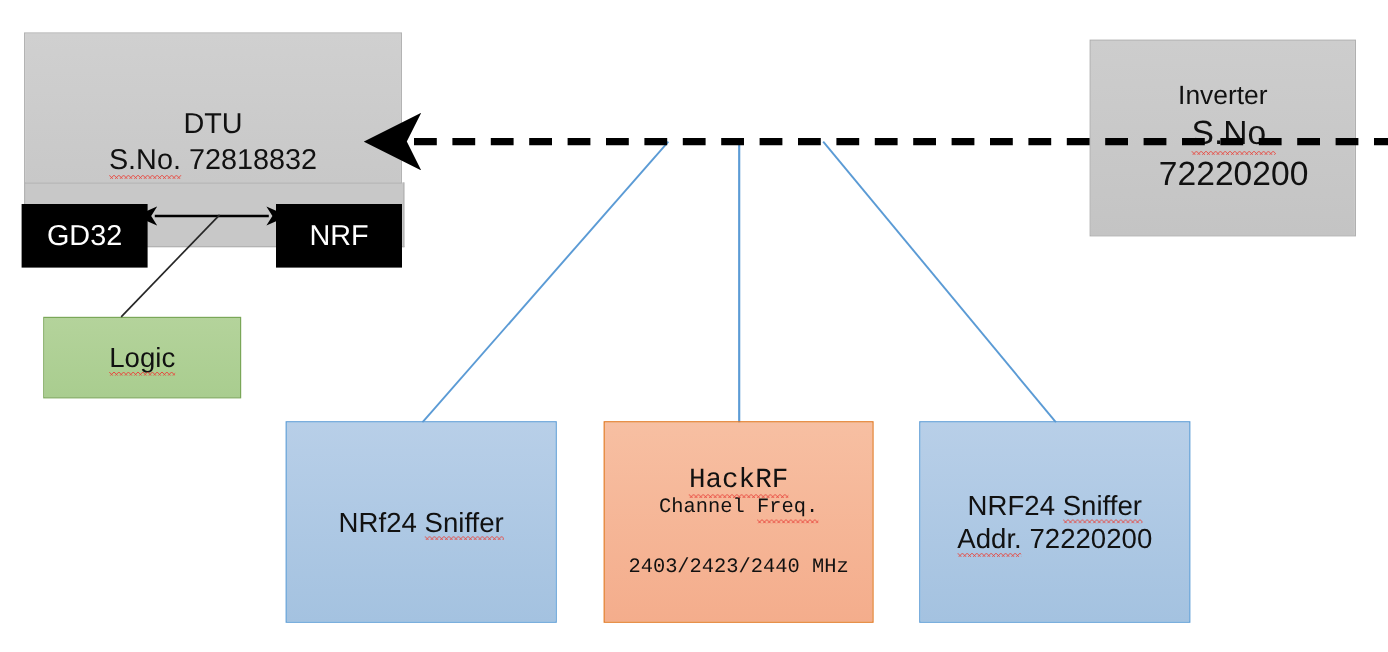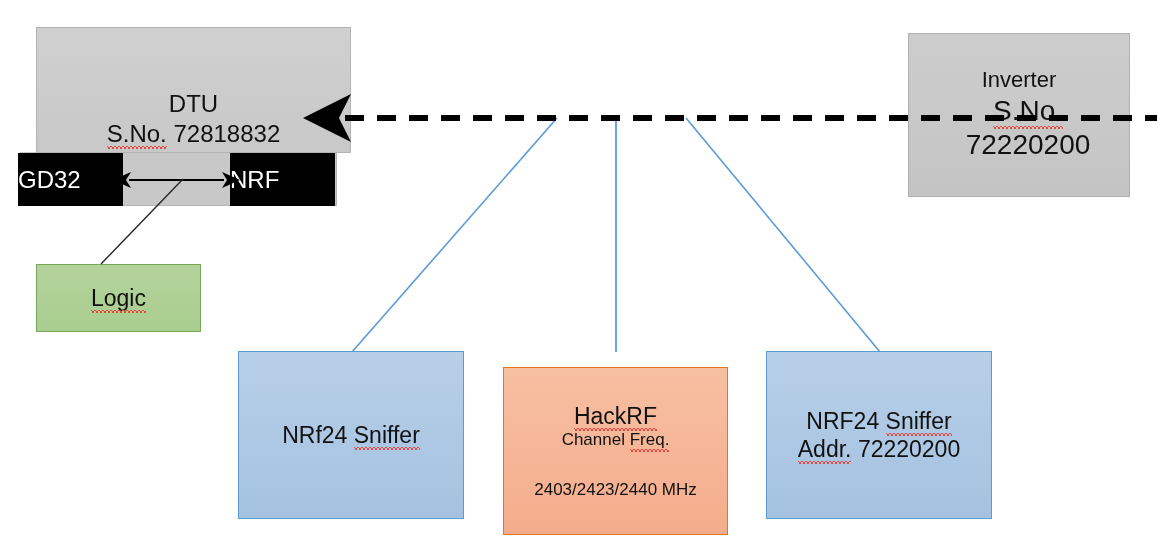--- a/index.html
+++ b/index.html
@@ -25,21 +25,21 @@
     flex-direction: column;
     align-items: center;
     justify-content: center;
     text-align: center;
     line-height: 1.22;
     z-index: 3;
   }
 
   
   #dtu-node {
-    left: 36px;
+    left: 20px;
     top: 27px;
     width: 315px;
     height: 126px;
     background: linear-gradient(180deg,#d0d0d0 0%, #c8c8c8 100%);
     border: 1px solid #b3b3b3;
     justify-content: flex-end;
     padding-bottom: 4px;
   }
   #dtu-node .line1 { font-size: 24px; color: #111; }
   #dtu-node .line2 { font-size: 24px; color: #111; }
@@ -58,23 +58,24 @@
     z-index: 2;
   }
 
   .chip {
     position: absolute;
     box-sizing: border-box;
     background: #000000;
     color: #ffffff;
     display: flex;
     align-items: center;
-    justify-content: flex-start;
+    justify-content: center;
     font-size: 24px;
     z-index: 4;
+    margin-top: 17px;
   }
   #gd32-node { left: 18px;  top: 153px; width: 105px; height: 53px; }
   #nrf-node  { left: 230px; top: 153px; width: 105px; height: 53px; }
 
   
   #inverter-node {
     left: 908px;
     top: 33px;
     width: 222px;
     height: 164px;
@@ -99,25 +100,26 @@
   .sniffer {
     background: linear-gradient(180deg,#b8cfe8 0%, #a4c2e0 100%);
     border: 1px solid #5b9bd5;
   }
   #sniffer-left  { left: 238px; top: 351px; width: 226px; height: 168px; }
   #sniffer-right { left: 766px; top: 351px; width: 226px; height: 168px; }
   .sniffer .line1, .sniffer .line2 { font-size: 23px; color: #111; }
 
   #hackrf-node {
     left: 503px;
-    top: 367px;
+    top: 351px;
     width: 225px;
     height: 168px;
     background: linear-gradient(180deg,#f7bfa2 0%, #f4ad8c 100%);
     border: 1px solid #e2761f;
+    font-family: Liberation Mono, monospace;
   }
   #hackrf-node .line1 { font-size: 23px; color: #111; }
   #hackrf-node .line2 { font-size: 17px; color: #111; }
   #hackrf-node .line3 { font-size: 17px; color: #111; margin-top: 29px; }
 
   
   .sq {
     position: relative;
     display: inline-block;
   }

